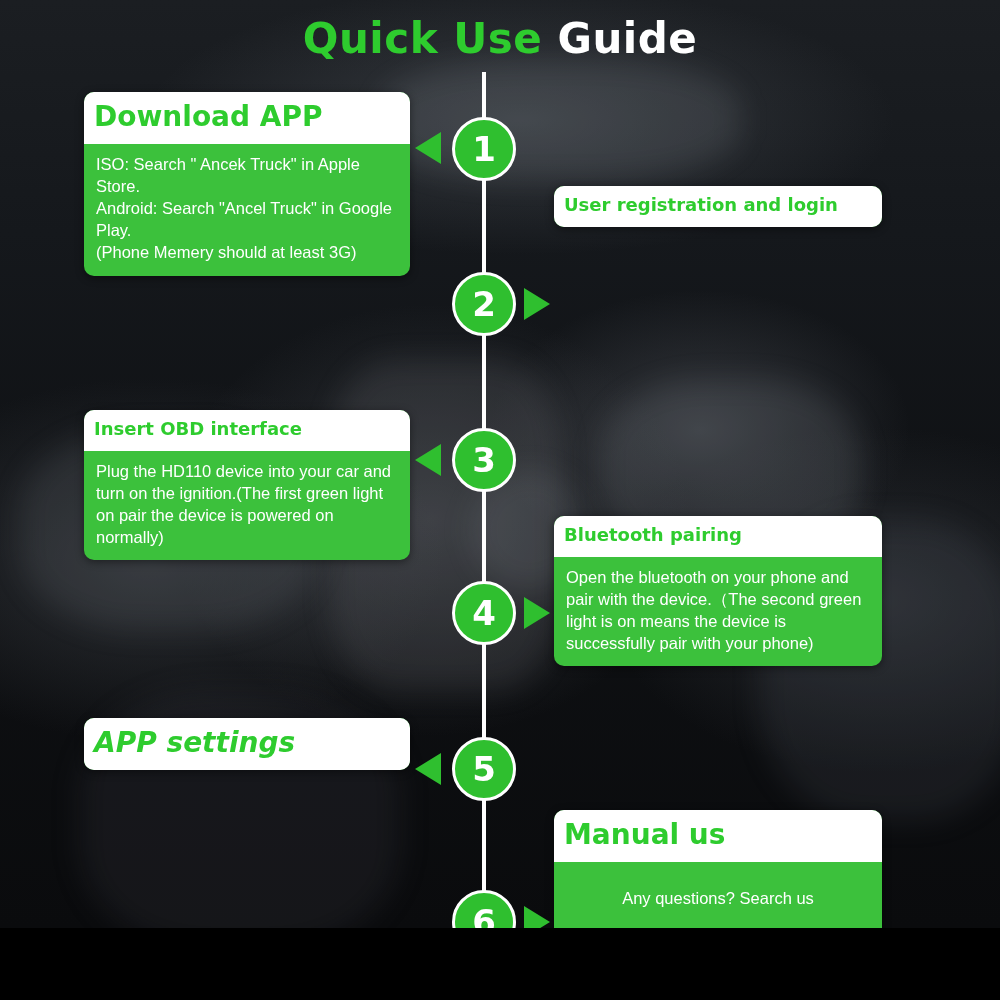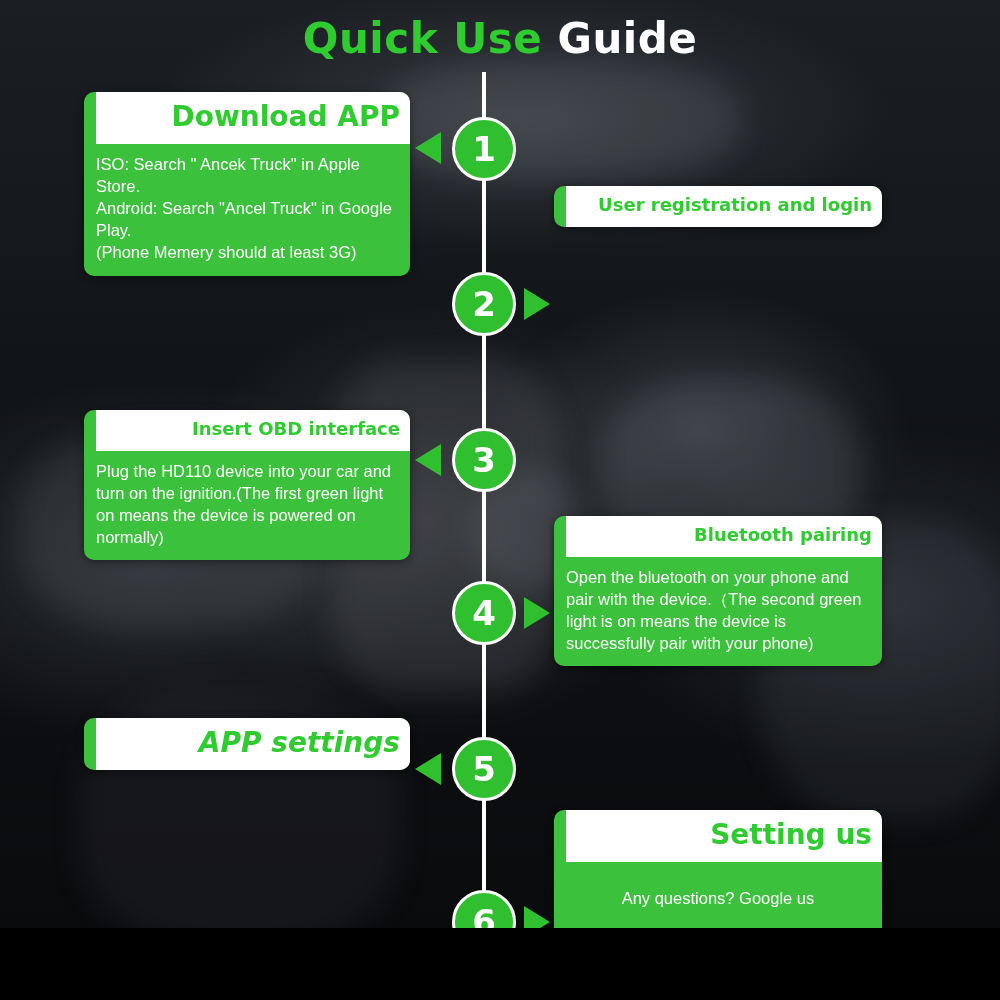--- a/index.html
+++ b/index.html
@@ -108,24 +108,23 @@
     background: #3cc13c;
     box-shadow: 0 2px 8px rgba(0,0,0,0.45);
     z-index: 4;
     box-sizing: border-box;
   }
   .card .head {
     background: #ffffff;
     color: #2ecc2e;
     font-family: "DejaVu Sans", sans-serif;
     font-weight: bold;
-    text-align: right;
+    text-align: left;
     padding: 9px 10px 11px 10px;
     line-height: 1.15;
-    margin-left: 12px;
   }
   .card .body {
     color: #ffffff;
     padding: 10px 12px 12px 12px;
     font-size: 16.5px;
     line-height: 1.33;
     white-space: pre-line;
   }
   .card.h28 .head { font-size: 28px; }
   .card.h26 .head { font-size: 18px; }
@@ -162,38 +161,38 @@
   <div class="num" style="left:452px; top:117px;">1</div>
 
   <div class="card h26" style="left:554px; top:186px; width:328px;">
     <div class="head">User registration and login</div>
   </div>
   <div class="arrow right" style="left:524px; top:288px;"></div>
   <div class="num" style="left:452px; top:272px;">2</div>
 
   <div class="card h26" style="left:84px; top:410px; width:326px;">
     <div class="head">Insert OBD interface</div>
-    <div class="body">Plug the HD110 device into your car and turn on the ignition.(The first green light on means the device is powered on normally)</div>
+    <div class="body">Plug the HD110 device into your car and turn on the ignition.(The first green light on pair the device is powered on normally)</div>
   </div>
   <div class="arrow left" style="left:415px; top:444px;"></div>
   <div class="num" style="left:452px; top:428px;">3</div>
 
   <div class="card h26" style="left:554px; top:516px; width:328px;">
     <div class="head">Bluetooth pairing</div>
     <div class="body">Open the bluetooth on your phone and pair with the device.（The second green light is on means the device is successfully pair with your phone)</div>
   </div>
   <div class="arrow right" style="left:524px; top:597px;"></div>
   <div class="num" style="left:452px; top:581px;">4</div>
 
   <div class="card h28" style="left:84px; top:718px; width:326px;font-style:italic;">
     <div class="head">APP settings</div>
   </div>
   <div class="arrow left" style="left:415px; top:753px;"></div>
   <div class="num" style="left:452px; top:737px;">5</div>
 
   <div class="card h28 center" style="left:554px; top:810px; width:328px; height:168px;">
-    <div class="head">Setting us</div>
-    <div class="body">Any questions? Google us</div>
+    <div class="head">Manual us</div>
+    <div class="body">Any questions? Search us</div>
   </div>
   <div class="arrow right" style="left:524px; top:906px;"></div>
   <div class="num" style="left:452px; top:890px;">6</div>
 
 </div>
 
 </body></html>

